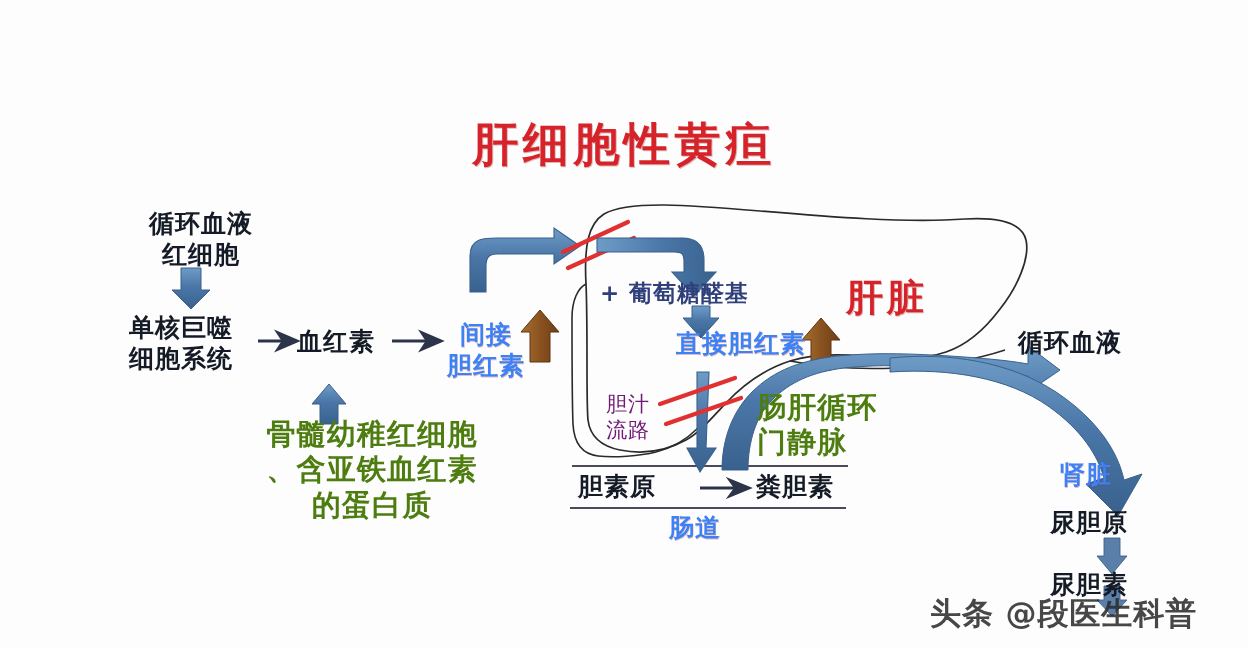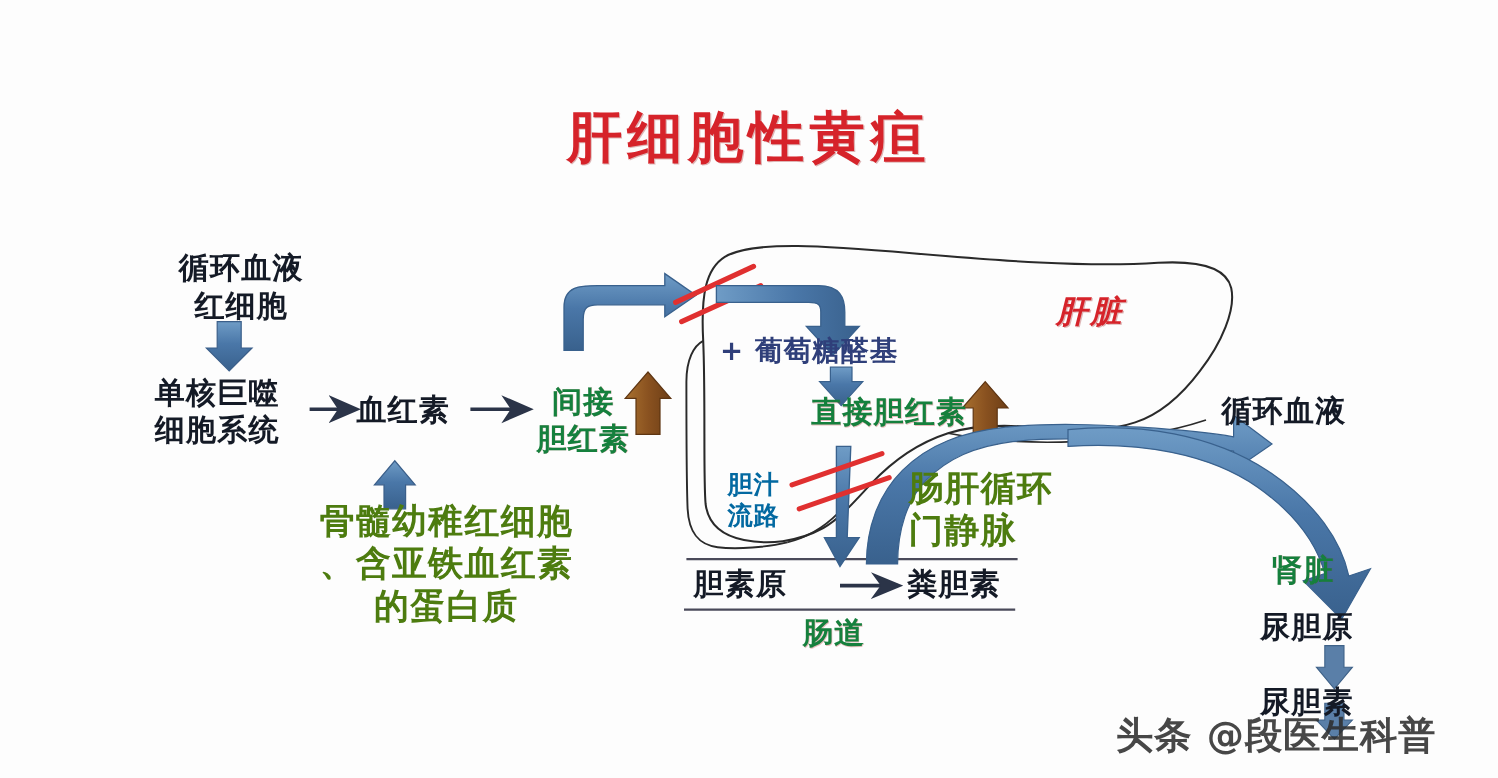--- a/index.html
+++ b/index.html
@@ -33,46 +33,47 @@
     line-height: 1.22;
     font-family: "DejaVu Sans", "Liberation Sans", sans-serif;
     letter-spacing: 0.04em;
   }
   .ttl {
     font-weight: bold;
     color: #d6232a;
     font-size: 46px;
     letter-spacing: 0.10em;
     text-shadow: 1px 1px 0 rgba(150,20,20,0.30);
+    margin-top: 30px;
   }
   .blk {
     color: #141a26;
     font-size: 25px;
     font-weight: bold;
   }
   .blk-sm {
     color: #4d7c0f;
     font-size: 29px;
     font-weight: bold;
   }
   .red {
-    color: #15803d;
+    color: #3b82f6;
     font-size: 25px;
     font-weight: bold;
     text-shadow: 0.5px 0.5px 0 rgba(180,40,40,0.30);
   }
   .navy {
     color: #2f3f7a;
     font-size: 23px;
     font-weight: bold;
   }
   .gray {
-    color: #0369a1;
+    color: #701a75;
     font-size: 21px;
-    font-weight: bold;
+    font-weight: normal;
   }
   .wm {
     color: rgba(45,45,45,0.88);
     font-size: 31px;
     font-weight: bold;
     letter-spacing: 0.03em;
   }
   .center { text-align: center; }
 </style>
 </head>
@@ -256,21 +257,21 @@
 胆红素</div>
 
   <div class="lbl blk-sm center" style="left:241px; top:417px; width:262px;">骨髓幼稚红细胞
 、含亚铁血红素
 的蛋白质</div>
 
   <div class="lbl navy" style="left:600px; top:279px;">+ 葡萄糖醛基</div>
 
   <div class="lbl red" style="left:634px; top:329px;margin-left:42px;">直接胆红素</div>
 
-  <div class="lbl ttl" style="left:880px; top:245px; font-size:26px;font-style:italic;">肝脏</div>
+  <div class="lbl ttl" style="left:846px; top:245px; font-size:37px;">肝脏</div>
 
   <div class="lbl gray center" style="left:592px; top:392px; width:72px;">胆汁
 流路</div>
 
   <div class="lbl blk-sm" style="left:757px; top:390px;">肠肝循环
 门静脉</div>
 
   <div class="lbl blk" style="left:578px; top:472px;">胆素原</div>
 
   <div class="lbl blk" style="left:756px; top:472px;">粪胆素</div>

